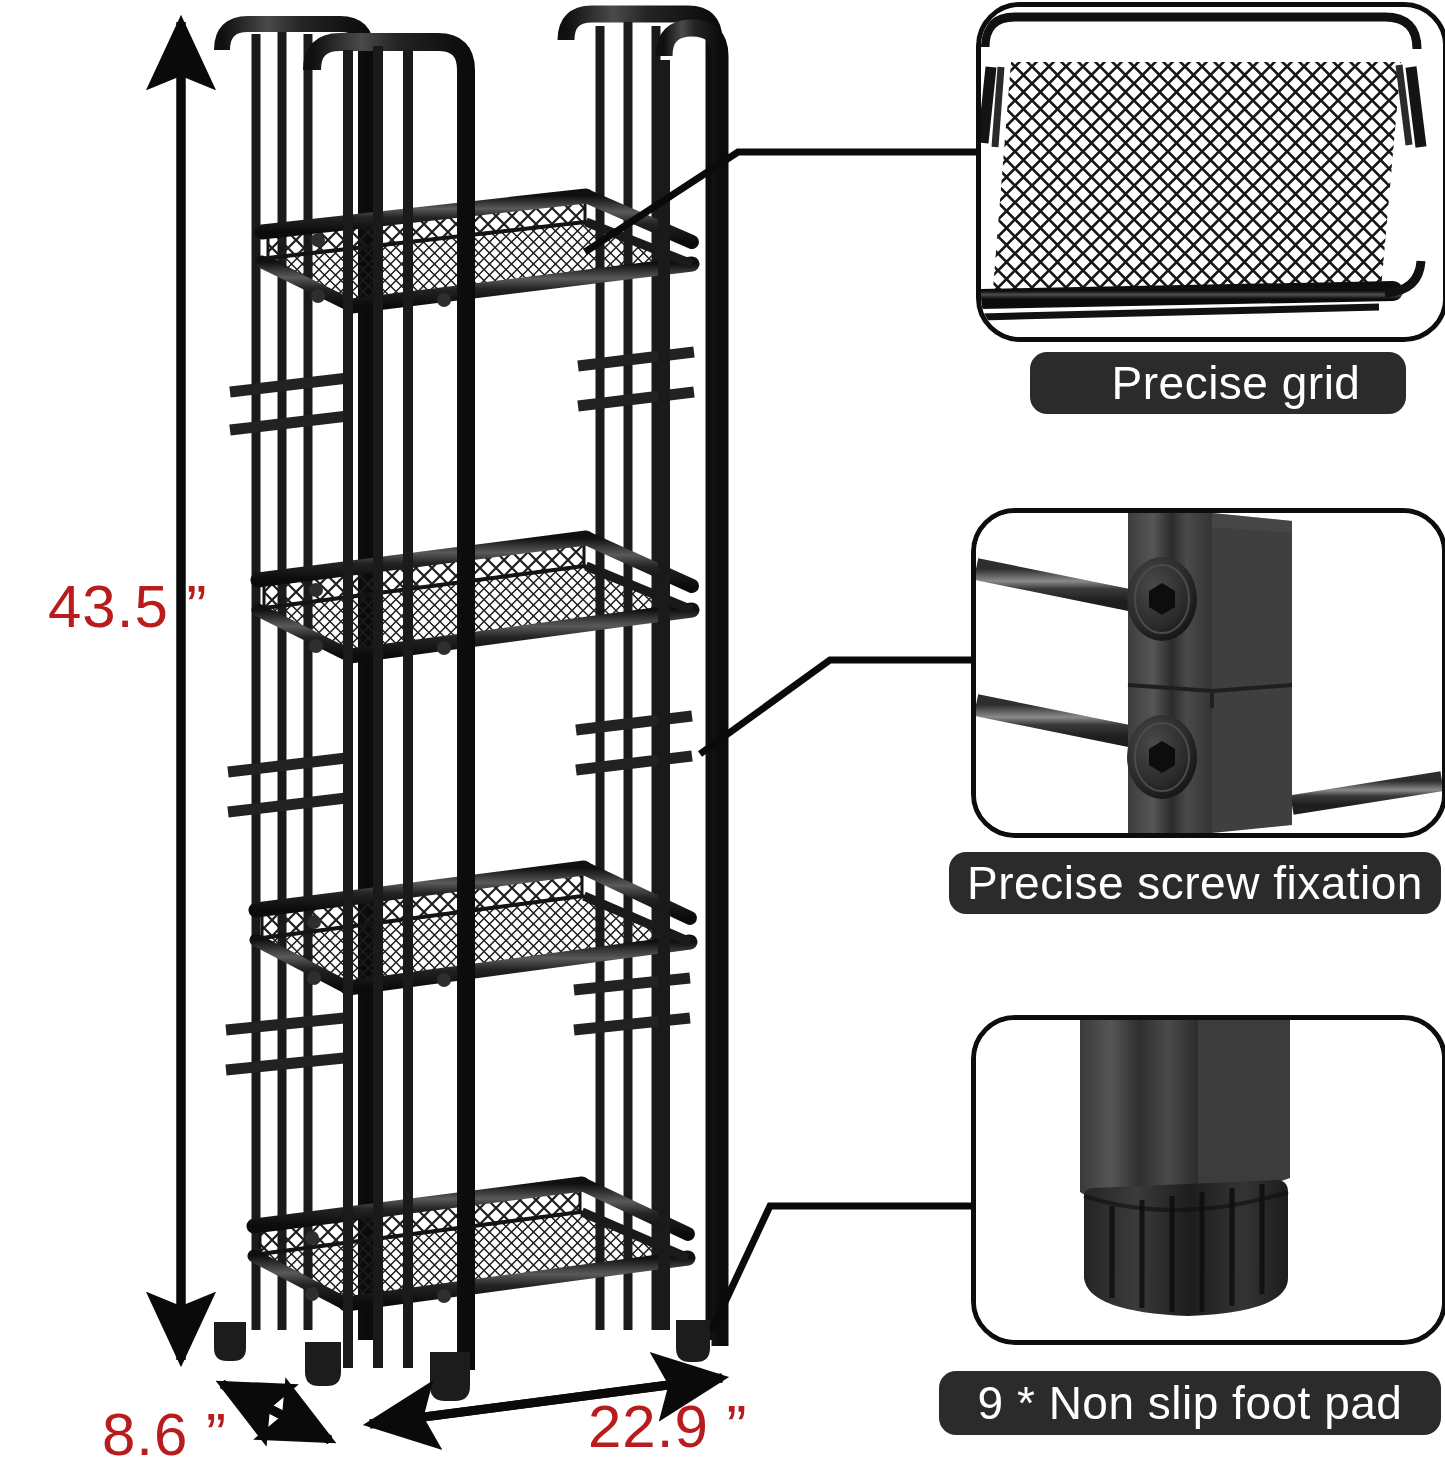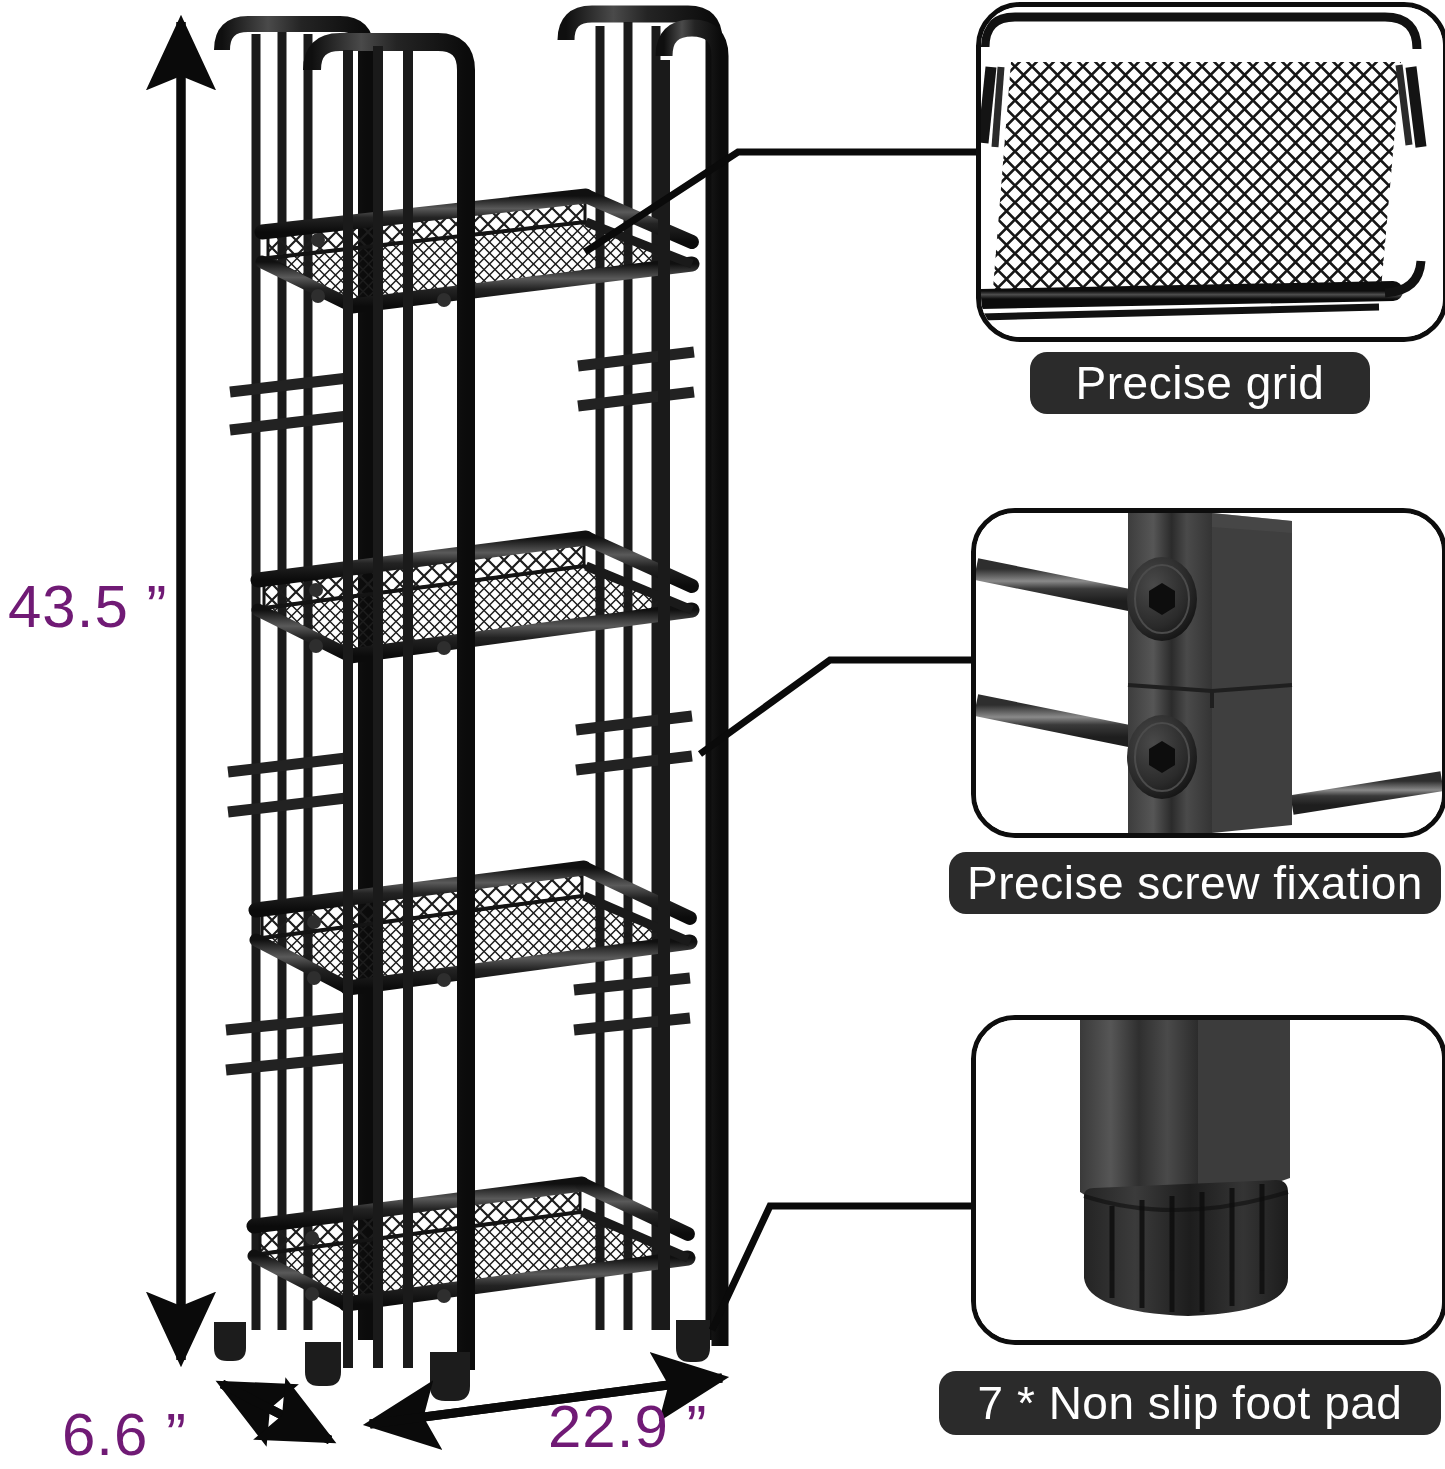--- a/index.html
+++ b/index.html
@@ -3,30 +3,30 @@
 <meta charset="utf-8">
 <style>
   html,body{margin:0;padding:0;background:#ffffff;}
   body{width:1445px;height:1469px;position:relative;overflow:hidden;
        font-family:"Liberation Sans","DejaVu Sans",sans-serif;color:#000;}
 
   .stage{position:absolute;left:0;top:0;width:1445px;height:1469px;}
 
   
   .dim{position:absolute;font-size:60px;font-weight:400;letter-spacing:1px;
-       color:#701a75;white-space:nowrap;}
+       color:#b91c1c;white-space:nowrap;margin-left:40px;}
   #dim-height{left:8px;top:572px;}
   #dim-depth{left:62px;top:1400px;}
   #dim-width{left:548px;top:1392px;}
 
   
   .badge{position:absolute;background:#2b2b2b;color:#ffffff;border-radius:17px;
          display:flex;align-items:center;justify-content:center;
          font-size:46px;font-weight:400;letter-spacing:.5px;white-space:nowrap;}
-  #badge-grid{left:1030px;top:352px;width:340px;height:62px;}
+  #badge-grid{left:1030px;top:352px;width:340px;height:62px;padding-left:36px;}
   #badge-screw{left:949px;top:852px;width:492px;height:62px;}
   #badge-foot{left:939px;top:1371px;width:502px;height:64px;}
 
   
   .panel{position:absolute;border:5px solid #0d0d0d;border-radius:44px;
          background:#fff;overflow:hidden;}
   #panel-grid{left:976px;top:2px;width:462px;height:330px;}
   #panel-screw{left:971px;top:508px;width:466px;height:320px;}
   #panel-foot{left:971px;top:1015px;width:466px;height:320px;}
 
@@ -202,21 +202,21 @@
     </g>
 
     <path d="M585 252 L738 152 L976 152" fill="none" stroke="#0a0a0a" stroke-width="7"></path>
 
     <path d="M700 754 L830 660 L971 660" fill="none" stroke="#0a0a0a" stroke-width="7"></path>
 
     <path d="M712 1330 L770 1206 L971 1206" fill="none" stroke="#0a0a0a" stroke-width="7"></path>
   </svg>
 
   <div class="dim" id="dim-height">43.5 ”</div>
-  <div class="dim" id="dim-depth">6.6 ”</div>
+  <div class="dim" id="dim-depth">8.6 ”</div>
   <div class="dim" id="dim-width">22.9 ”</div>
 
   <div class="panel" id="panel-grid">
     <svg viewBox="0 0 462 330" preserveAspectRatio="none">
       <defs>
         <pattern id="bigMesh" width="17" height="17" patternUnits="userSpaceOnUse">
           <path d="M8.5 0 L17 8.5 L8.5 17 L0 8.5 Z" fill="none" stroke="#161616" stroke-width="2.6"></path>
         </pattern>
         <linearGradient id="barG" x1="0" y1="0" x2="0" y2="1">
           <stop offset="0%" stop-color="#0d0d0d"></stop>
@@ -324,15 +324,15 @@
         <path d="M226 172 L226 292"></path>
         <path d="M256 168 L256 286"></path>
         <path d="M286 164 L286 274"></path>
       </g>
       <path d="M108 176 Q 200 206 312 172" fill="none" stroke="#0d0d0d" stroke-width="4" opacity=".6"></path>
     </svg>
   </div>
 
   <div class="badge" id="badge-grid">Precise grid</div>
   <div class="badge" id="badge-screw">Precise screw fixation</div>
-  <div class="badge" id="badge-foot">7 * Non slip foot pad</div>
+  <div class="badge" id="badge-foot">9 * Non slip foot pad</div>
 
 </div>
 
 </body></html>

